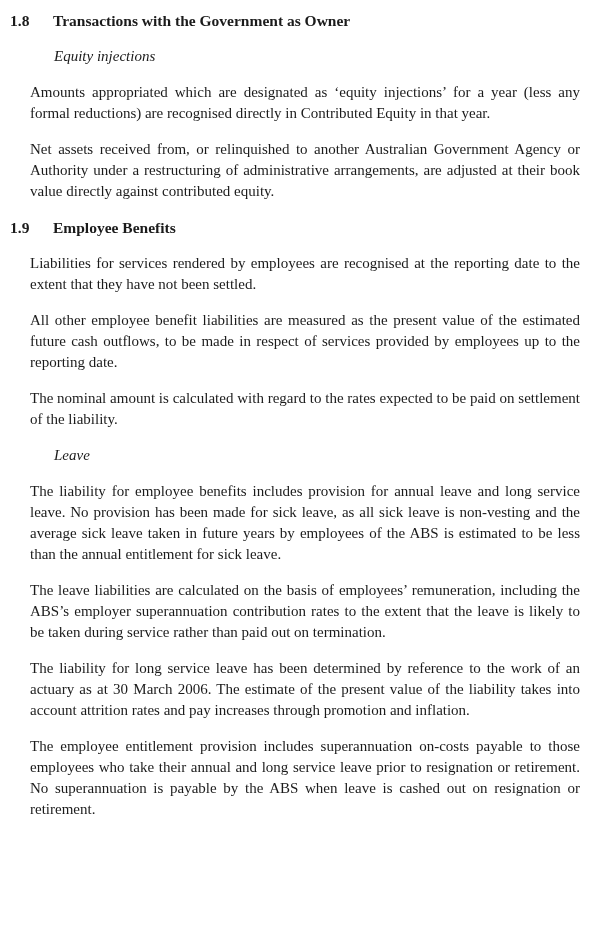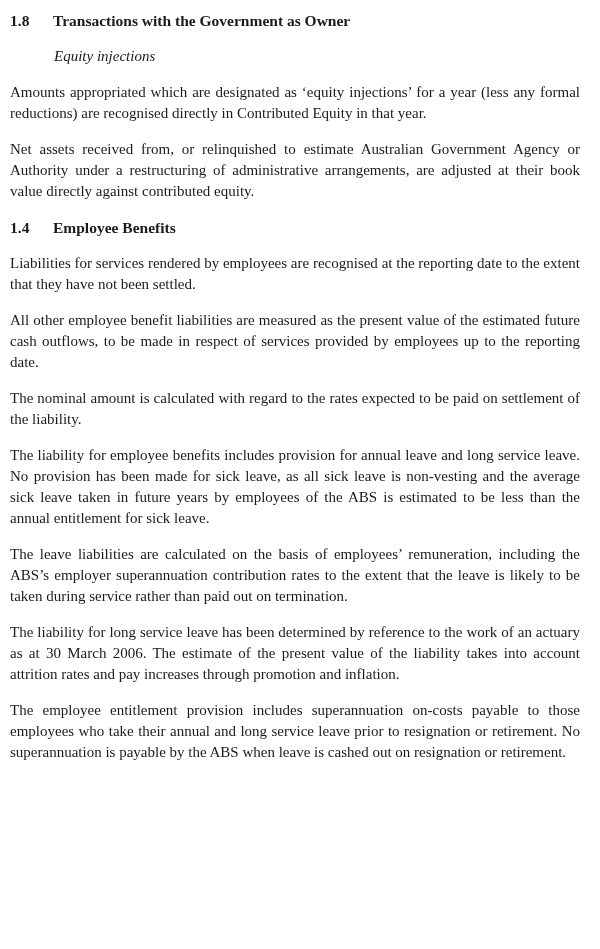--- a/index.html
+++ b/index.html
@@ -32,49 +32,51 @@
   .heading .num {
     display: inline-block;
     width: 43px;
   }
   .subheading {
     font-style: italic;
     margin-left: 44px;
   }
   .para {
     text-align: justify;
+    margin-left: 20px;
   }
 </style>
 </head>
 <body>
 
 <div class="page">
 
   <p class="block heading">
     <span class="num">1.8</span><span class="htitle">Transactions with the Government as Owner</span>
   </p>
 
   <p class="block subheading">Equity injections</p>
 
   <p class="block para">Amounts appropriated which are designated as ‘equity injections’ for a year (less any formal reductions) are recognised directly in Contributed Equity in that year.</p>
 
 
-  <p class="block para">Net assets received from, or relinquished to estimate Australian Government Agency or Authority under a restructuring of administrative arrangements, are adjusted at their book value directly against contributed equity.</p>
+  <p class="block para">Net assets received from, or relinquished to another Australian Government Agency or Authority under a restructuring of administrative arrangements, are adjusted at their book value directly against contributed equity.</p>
 
   <p class="block heading">
-    <span class="num">1.4</span><span class="htitle">Employee Benefits</span>
+    <span class="num">1.9</span><span class="htitle">Employee Benefits</span>
   </p>
 
   <p class="block para">Liabilities for services rendered by employees are recognised at the reporting date to the extent that they have not been settled.</p>
 
 
   <p class="block para">All other employee benefit liabilities are measured as the present value of the estimated future cash outflows, to be made in respect of services provided by employees up to the reporting date.</p>
 
   <p class="block para">The nominal amount is calculated with regard to the rates expected to be paid on settlement of the liability.</p>
 
+  <p class="block subheading">Leave</p>
 
   <p class="block para">The liability for employee benefits includes provision for annual leave and long service leave.  No provision has been made for sick leave, as all sick leave is non-vesting and the average sick leave taken in future years by employees of the ABS is estimated to be less than the annual entitlement for sick leave.</p>
 
   <p class="block para">The leave liabilities are calculated on the basis of employees’ remuneration, including the ABS’s employer superannuation contribution rates to the extent that the leave is likely to be taken during service rather than paid out on termination.</p>
 
   <p class="block para">The liability for long service leave has been determined by reference to the work of an actuary as at 30 March 2006.  The estimate of the present value of the liability takes into account attrition rates and pay increases through promotion and inflation.</p>
 
   <p class="block para">The employee entitlement provision includes superannuation on-costs payable to those employees who take their annual and long service leave prior to resignation or retirement.  No superannuation is payable by the ABS when leave is cashed out on resignation or retirement.</p>
 
 </div>

